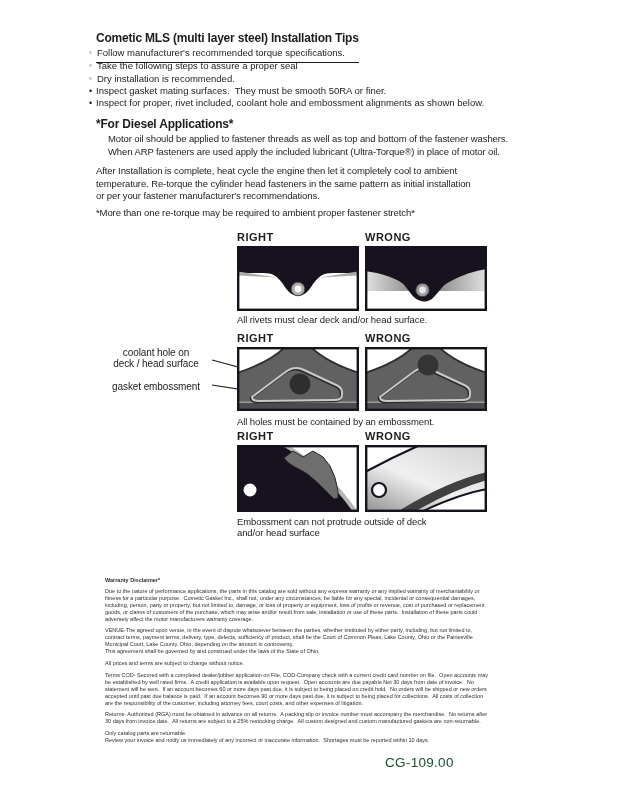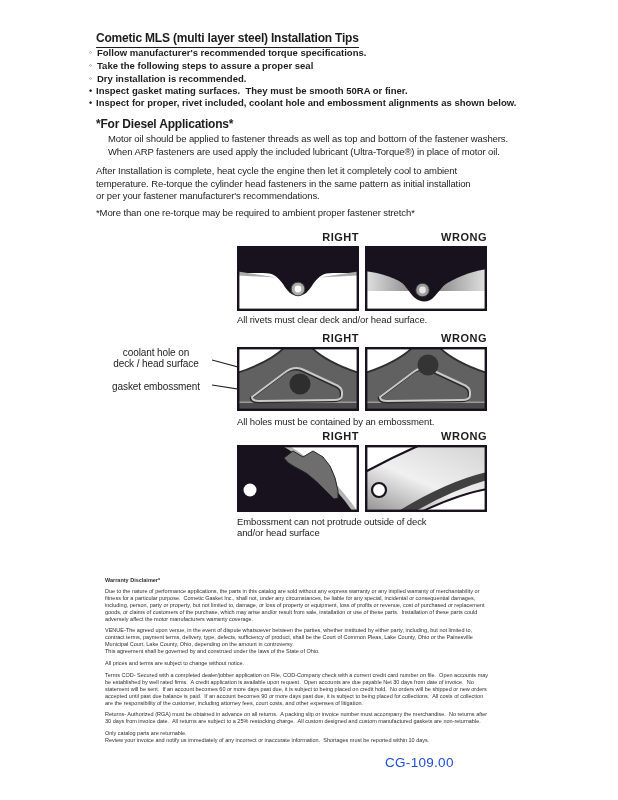--- a/index.html
+++ b/index.html
@@ -1,43 +1,43 @@
 <!DOCTYPE html>
 <html><head>
 <meta charset="utf-8">
 <style>
   * { margin:0; padding:0; box-sizing:border-box; }
   html,body { width:618px; height:800px; background:#fff; }
   body { position:relative; overflow:hidden; font-family:"Liberation Sans", sans-serif; color:#1c1c1c; }
   .abs { position:absolute; }
   .pre { white-space:pre; }
-  .doc-title { font-size:12px; font-weight:bold; border-bottom:1.5px solid #1c1c1c; padding-bottom:2px; letter-spacing:-0.2px; }
+  .doc-title { font-size:12px; font-weight:bold; border-bottom:1.5px solid #1c1c1c; padding-bottom:17px; letter-spacing:-0.2px; }
   .body-txt { font-size:9.5px; line-height:12.5px; letter-spacing:-0.1px; }
   .bullets { font-size:9.5px; }
   .bullet { position:relative; line-height:13px; padding-left:8px; }
   .bullet::before { content:"\25E6"; position:absolute; left:0; top:0; font-size:8px; }
   .sub-bullet { position:relative; line-height:12px; padding-left:7px; }
   .sub-bullet::before { content:"\2022"; position:absolute; left:0; top:0; font-size:9px; }
   .diesel-h { font-size:12px; font-weight:bold; letter-spacing:-0.2px; }
-  .rw-label { width:122px; text-align:right; font-size:11px; font-weight:bold; letter-spacing:0.5px; }
+  .rw-label { width:122px; text-align:left; font-size:11px; font-weight:bold; letter-spacing:0.5px; }
   .caption { font-size:9.5px; font-weight:normal; letter-spacing:-0.1px; line-height:11px; }
   .side-label { width:112px; text-align:center; font-size:10px; line-height:11px; letter-spacing:-0.1px; }
   .fineprint { font-size:5.5px; line-height:6.9px; color:#2e2e2e; letter-spacing:0; }
   .fineprint-h { font-size:5.5px; font-weight:bold; color:#2e2e2e; }
-  .pagenum { font-size:13.5px; letter-spacing:0.3px; color:#1d4ed8; }
+  .pagenum { font-size:13.5px; letter-spacing:0.3px; color:#14532d; }
   svg { display:block; }
 </style>
 </head>
 <body>
 
 <div class="abs" style="left:96px; top:28px;">
   <span class="doc-title">Cometic MLS (multi layer steel) Installation Tips</span>
 </div>
 
-<div class="abs bullets" style="left:89px; top:46px; width:470px;font-weight:bold;">
+<div class="abs bullets" style="left:89px; top:46px; width:470px;">
   <div class="bullet pre">Follow manufacturer's recommended torque specifications.</div>
   <div class="bullet pre">Take the following steps to assure a proper seal</div>
   <div class="bullet pre">Dry installation is recommended.</div>
   <div class="sub-bullet pre">Inspect gasket mating surfaces.  They must be smooth 50RA or finer.</div>
   <div class="sub-bullet pre">Inspect for proper, rivet included, coolant hole and embossment alignments as shown below.</div>
 </div>
 
 <div class="abs diesel-h" style="left:96px; top:117px;">*For Diesel Applications*</div>
 <div class="abs body-txt pre" style="left:108px; top:133px;">Motor oil should be applied to fastener threads as well as top and bottom of the fastener washers.
 When ARP fasteners are used apply the included lubricant (Ultra-Torque®) in place of motor oil.</div>

